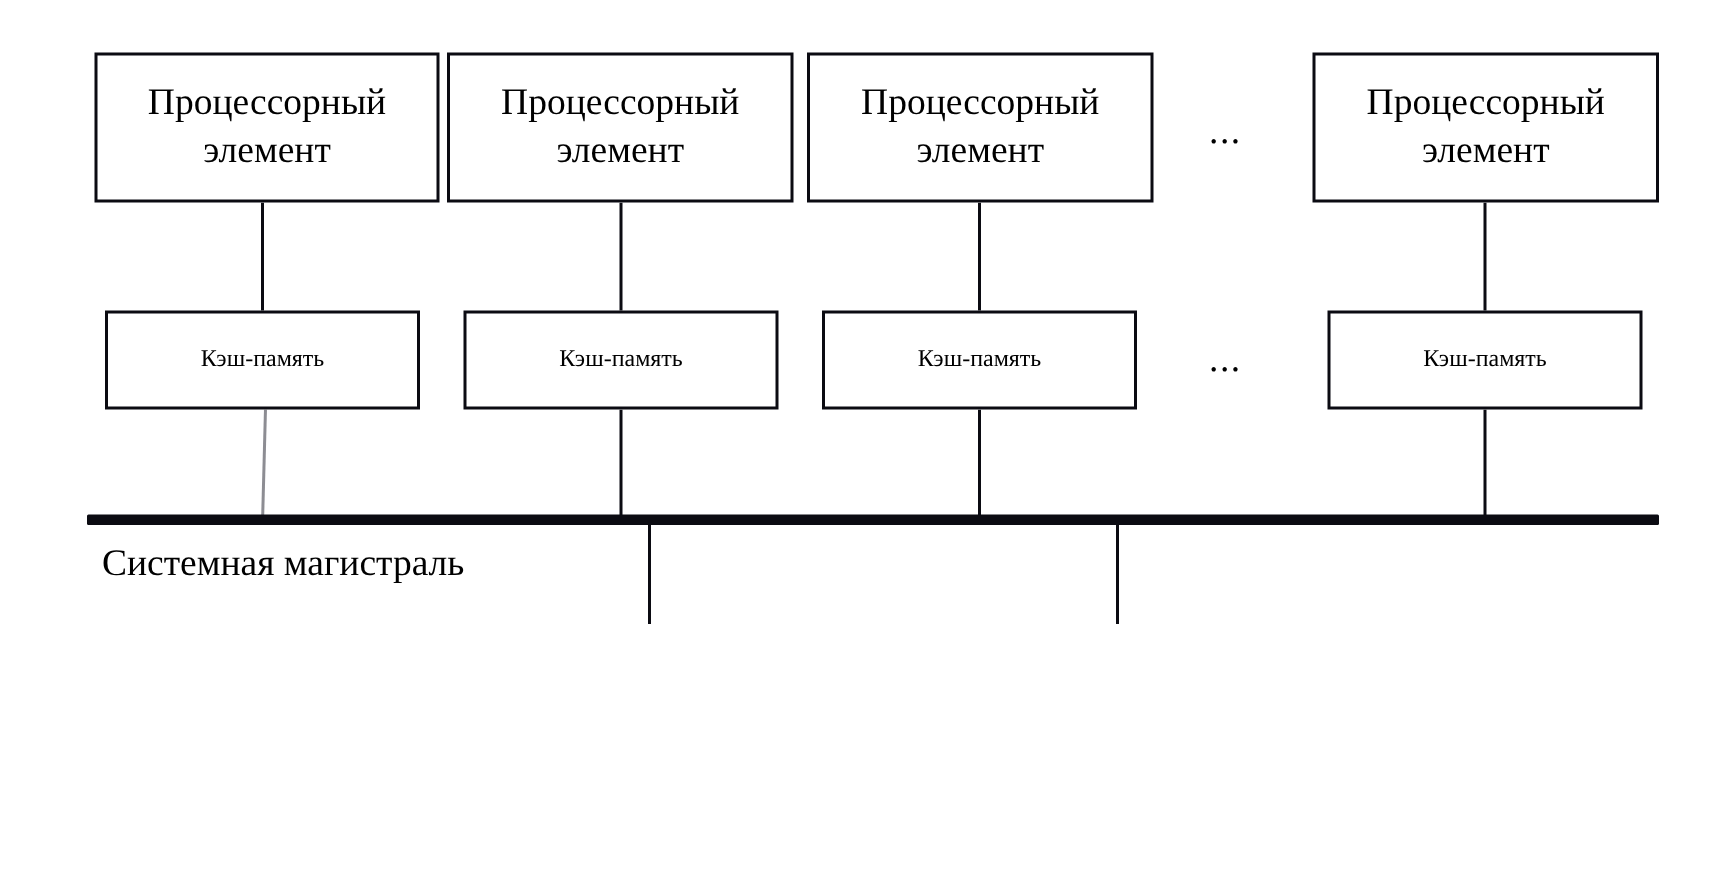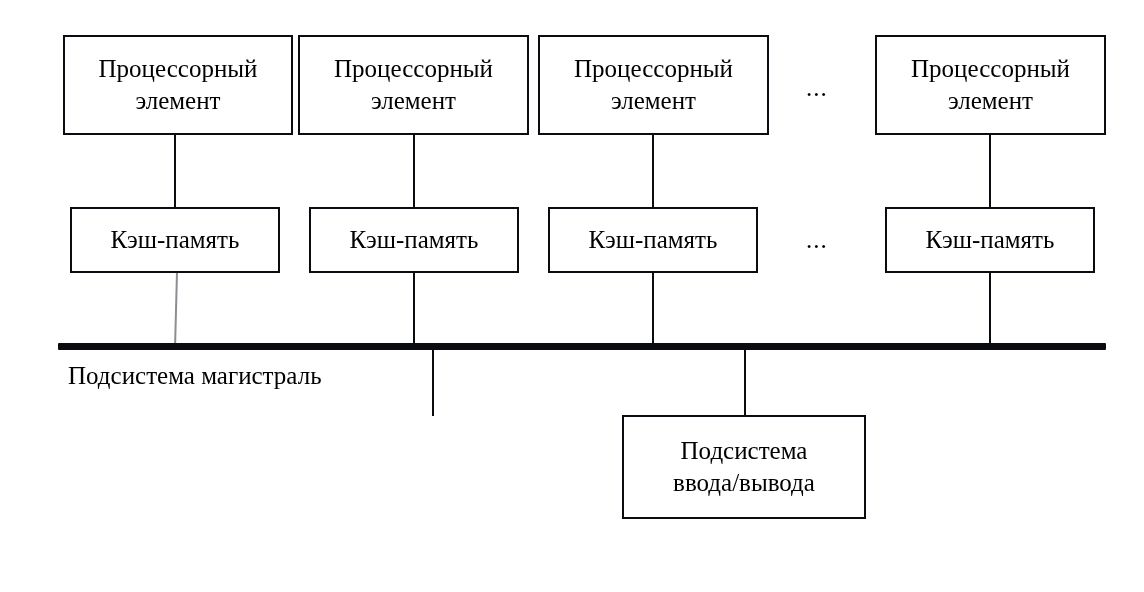--- a/index.html
+++ b/index.html
@@ -28,21 +28,21 @@
     justify-content: center;
     text-align: center;
     line-height: 1.30;
     z-index: 3;
   }
   .node .ln {
     display: block;
     white-space: nowrap;
   }
   .pe-node  { font-size: 25px; }
-  .cache-node { font-size: 25px; }
+  .cache-node { font-size: 16px; }
   .sink-node { font-size: 25px; }
 
   .connector {
     position: absolute;
     background: #0b0b12;
     width: 2px;
     z-index: 1;
   }
   .connector.faint {
     background: #8d8d93;
@@ -119,24 +119,20 @@
     <span class="ln">Кэш-память</span>
   </div>
 
   <div class="connector faint" style="left:175px; top:273px; height:75px; transform:skewX(-1.5deg);"></div>
   <div class="connector" style="left:413px; top:273px; height:75px;"></div>
   <div class="connector" style="left:652px; top:273px; height:75px;"></div>
   <div class="connector" style="left:989px; top:273px; height:75px;"></div>
 
   <div class="bus-line" style="left:58px; top:343px; width:1048px;"></div>
 
-  <div class="bus-label" style="left:68px; top:362px;">Подсистема магистраль</div>
+  <div class="bus-label" style="left:68px; top:362px;">Системная магистраль</div>
 
   <div class="connector" style="left:432px; top:348px; height:68px;"></div>
   <div class="connector" style="left:744px; top:348px; height:68px;"></div>
 
 
-  <div class="node sink-node" style="left:622px; top:415px; width:244px; height:104px;">
-    <span class="ln">Подсистема</span>
-    <span class="ln">ввода/вывода</span>
-  </div>
 
 </div>
 
 </body></html>

